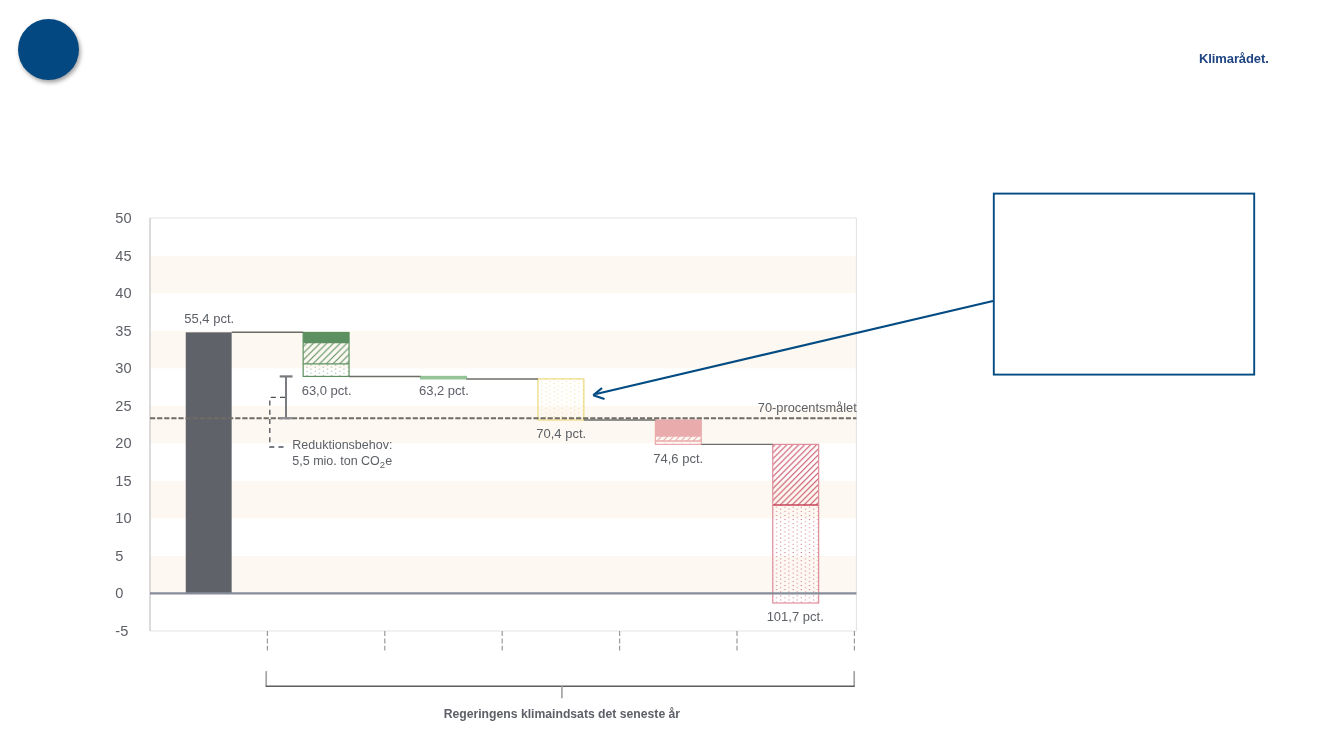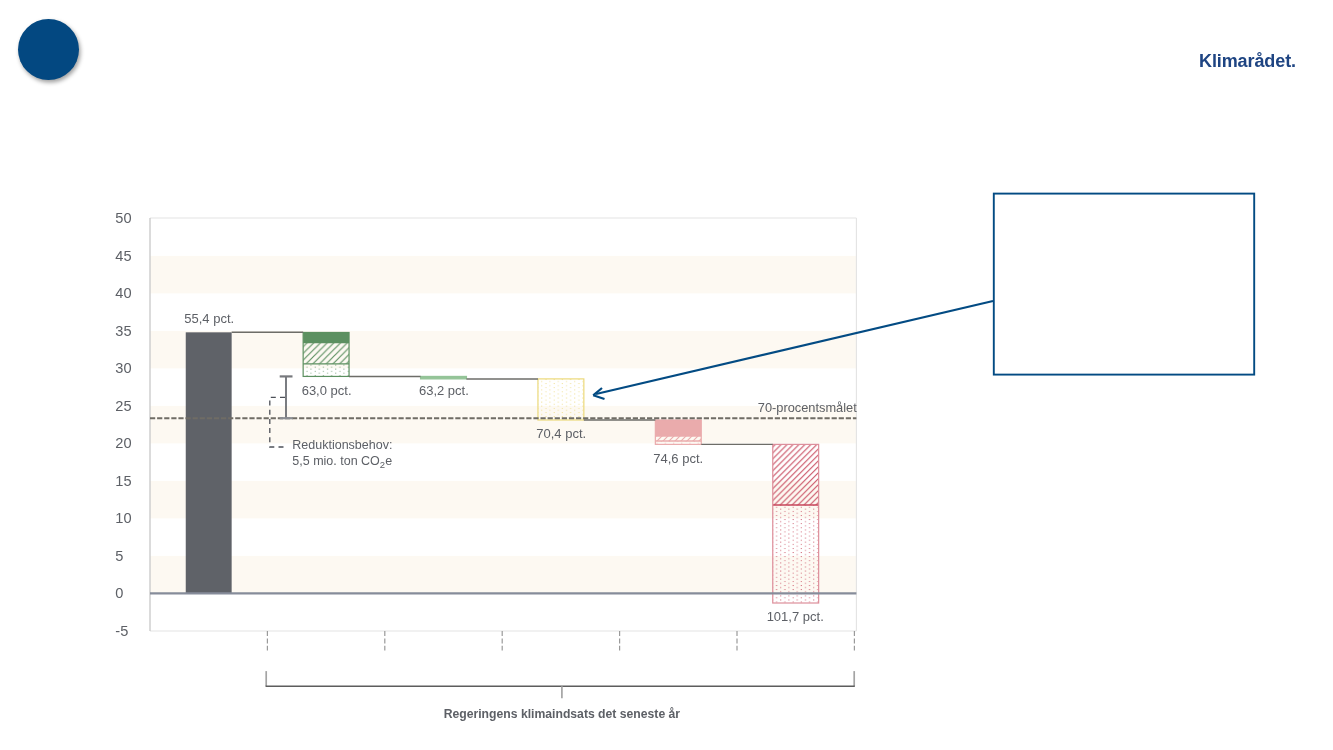--- a/index.html
+++ b/index.html
@@ -1,19 +1,19 @@
 <!DOCTYPE html>
 <html><head>
 <meta charset="utf-8">
 <style>
   html,body{margin:0;padding:0;}
   body{width:1333px;height:750px;background:#ffffff;font-family:"Liberation Sans",sans-serif;overflow:hidden;position:relative;}
   #slide{position:absolute;left:0;top:0;width:1333px;height:750px;}
   .logo-dot{position:absolute;left:18px;top:19px;width:61px;height:61px;border-radius:50%;background:#034881;box-shadow:1.5px 2.5px 4px rgba(0,0,0,0.38);}
-  .brand{position:absolute;left:1199px;top:50.5px;font-size:18px;font-weight:bold;color:#1e4482;letter-spacing:-0.1px;}
+  .brand{position:absolute;left:1199px;top:50.5px;font-size:13px;font-weight:bold;color:#1e4482;letter-spacing:-0.1px;}
   svg{position:absolute;left:0;top:0;}
 </style>
 </head>
 <body>
 
 <div id="slide">
   <div class="logo-dot"></div>
   <div class="brand">Klimarådet.</div>
   <svg id="chart" width="1333" height="750">
       <defs>

